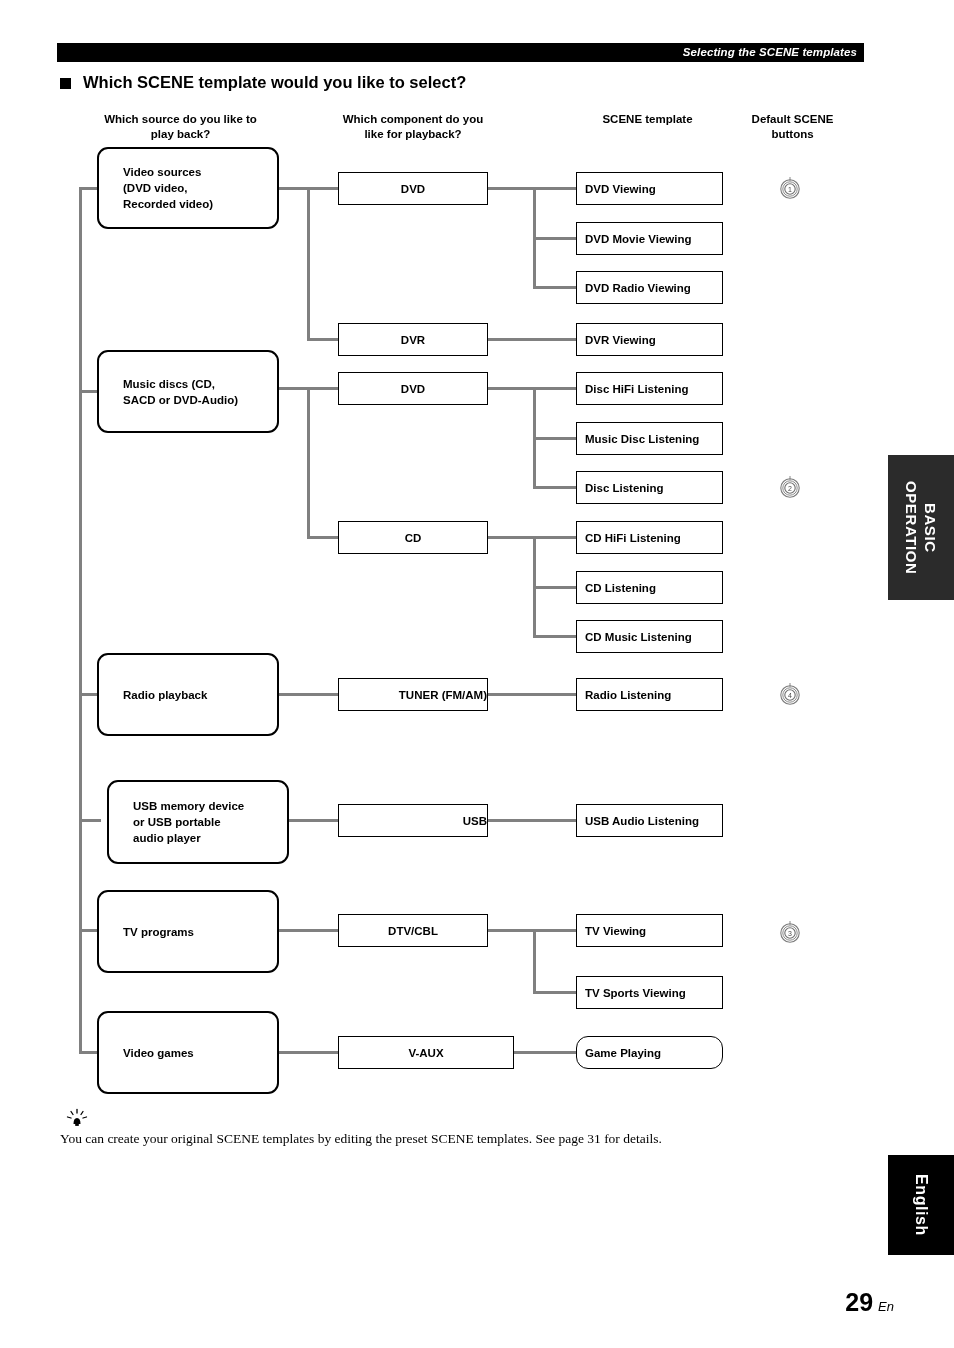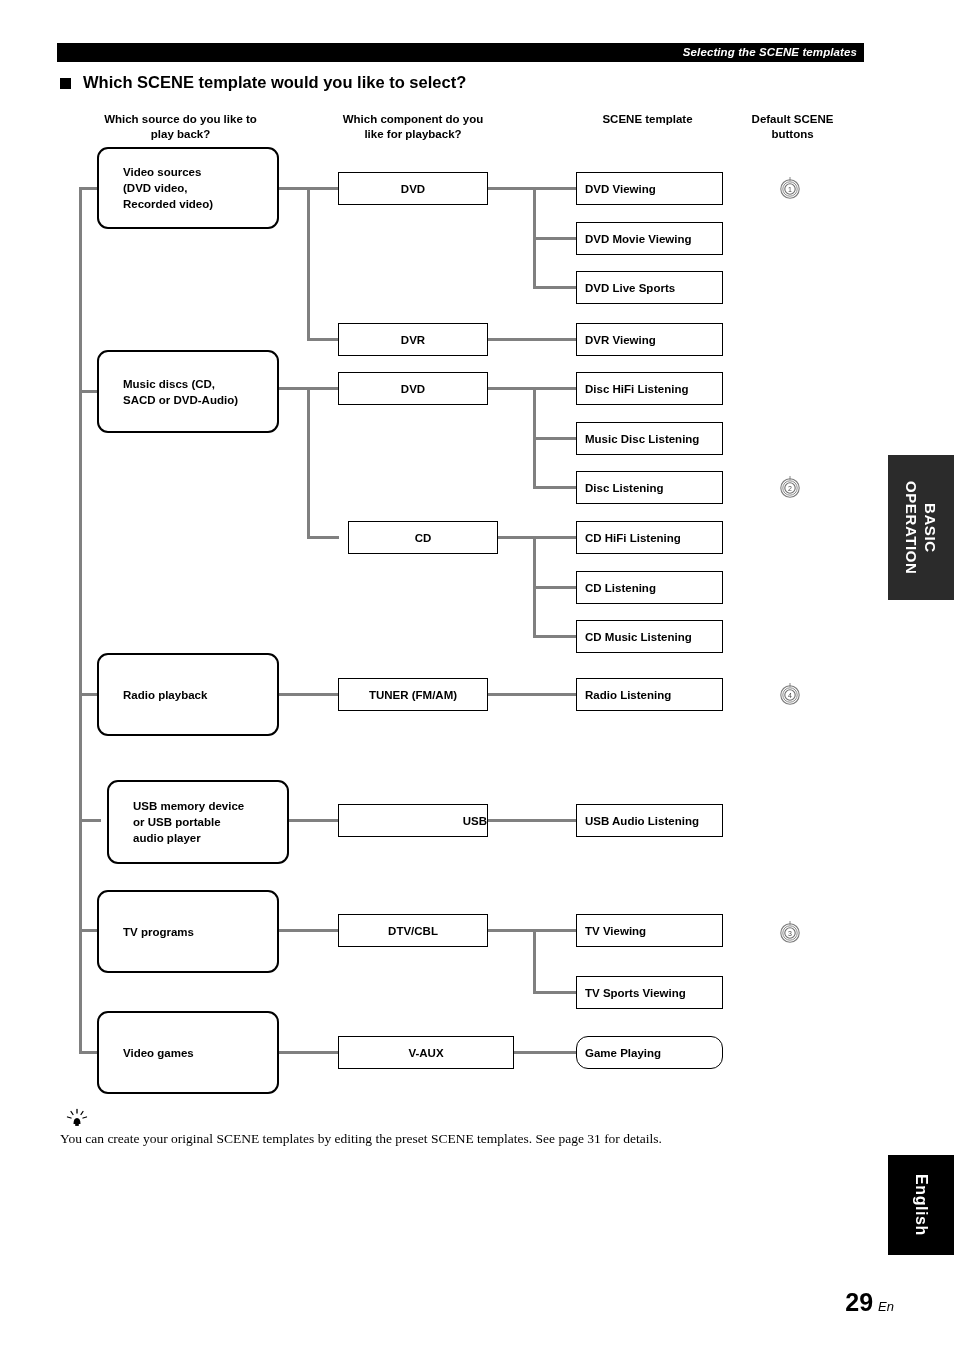--- a/index.html
+++ b/index.html
@@ -209,44 +209,44 @@
 
   <div class="box comp" style="left:338px;top:172px;width:150px;height:33px;">
       <span>DVD</span>
     </div>
   <div class="box comp" style="left:338px;top:323px;width:150px;height:33px;">
       <span>DVR</span>
     </div>
   <div class="box comp" style="left:338px;top:372px;width:150px;height:33px;">
       <span>DVD</span>
     </div>
-  <div class="box comp" style="left:348px;top:521px;width:150px;height:33px;">
+  <div class="box comp" style="left:338px;top:521px;width:150px;height:33px;">
       <span>CD</span>
     </div>
-  <div class="box comp" style="left:338px;top:678px;width:150px;height:33px;">
+  <div class="box comp" style="left:338px;top:678px;width:150px;height:33px;justify-content:flex-end;">
       <span>TUNER (FM/AM)</span>
     </div>
   <div class="box comp" style="left:338px;top:804px;width:150px;height:33px;justify-content:flex-end;">
       <span>USB</span>
     </div>
   <div class="box comp" style="left:338px;top:914px;width:150px;height:33px;">
       <span>DTV/CBL</span>
     </div>
   <div class="box comp" style="left:338px;top:1036px;width:176px;height:33px;">
       <span>V-AUX</span>
     </div>
 
   <div class="box tmpl" style="left:576px;top:172px;width:147px;height:33px;">
       <span>DVD Viewing</span>
     </div>
   <div class="box tmpl" style="left:576px;top:222px;width:147px;height:33px;">
       <span>DVD Movie Viewing</span>
     </div>
   <div class="box tmpl" style="left:576px;top:271px;width:147px;height:33px;">
-      <span>DVD Live Sports</span>
+      <span>DVD Radio Viewing</span>
     </div>
   <div class="box tmpl" style="left:576px;top:323px;width:147px;height:33px;">
       <span>DVR Viewing</span>
     </div>
   <div class="box tmpl" style="left:576px;top:372px;width:147px;height:33px;">
       <span>Disc HiFi Listening</span>
     </div>
   <div class="box tmpl" style="left:576px;top:422px;width:147px;height:33px;">
       <span>Music Disc Listening</span>
     </div>

